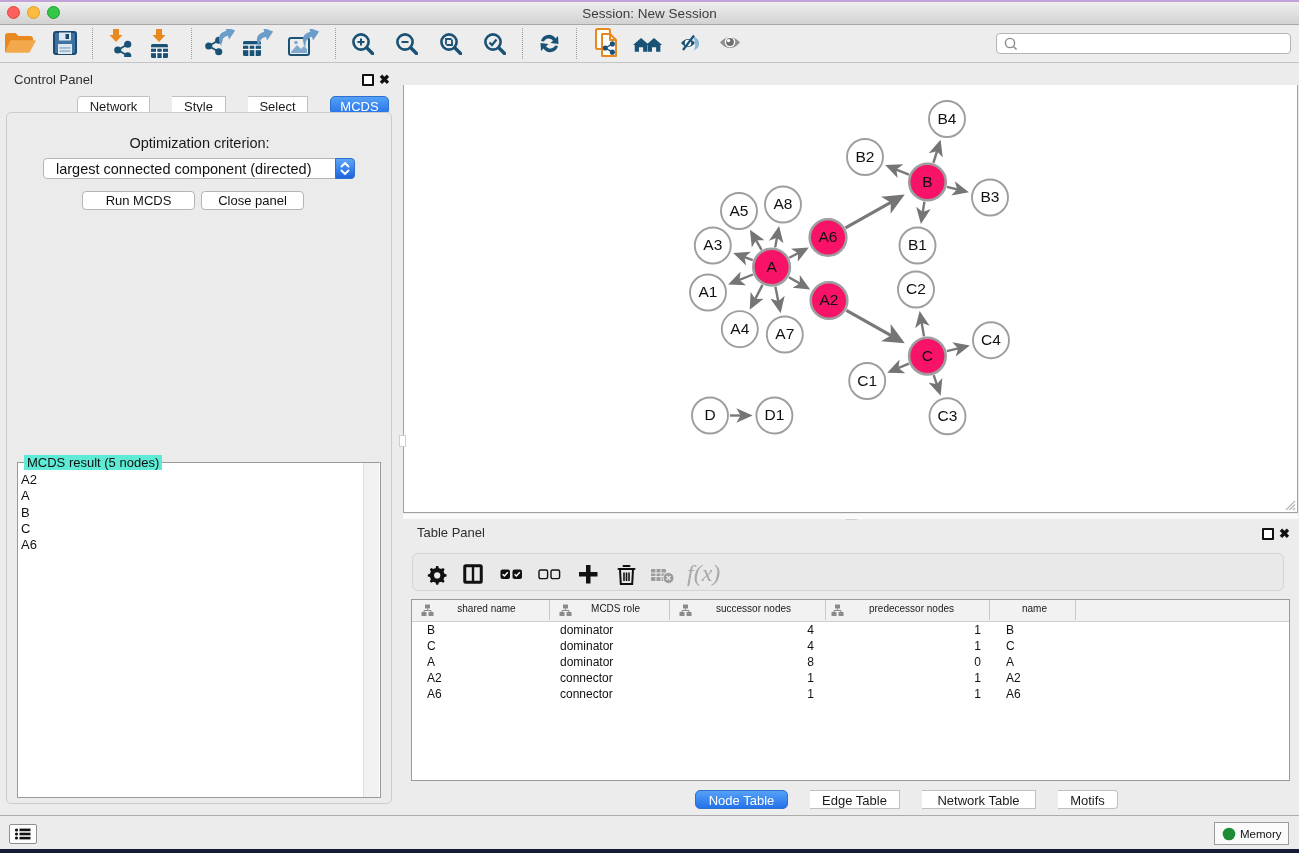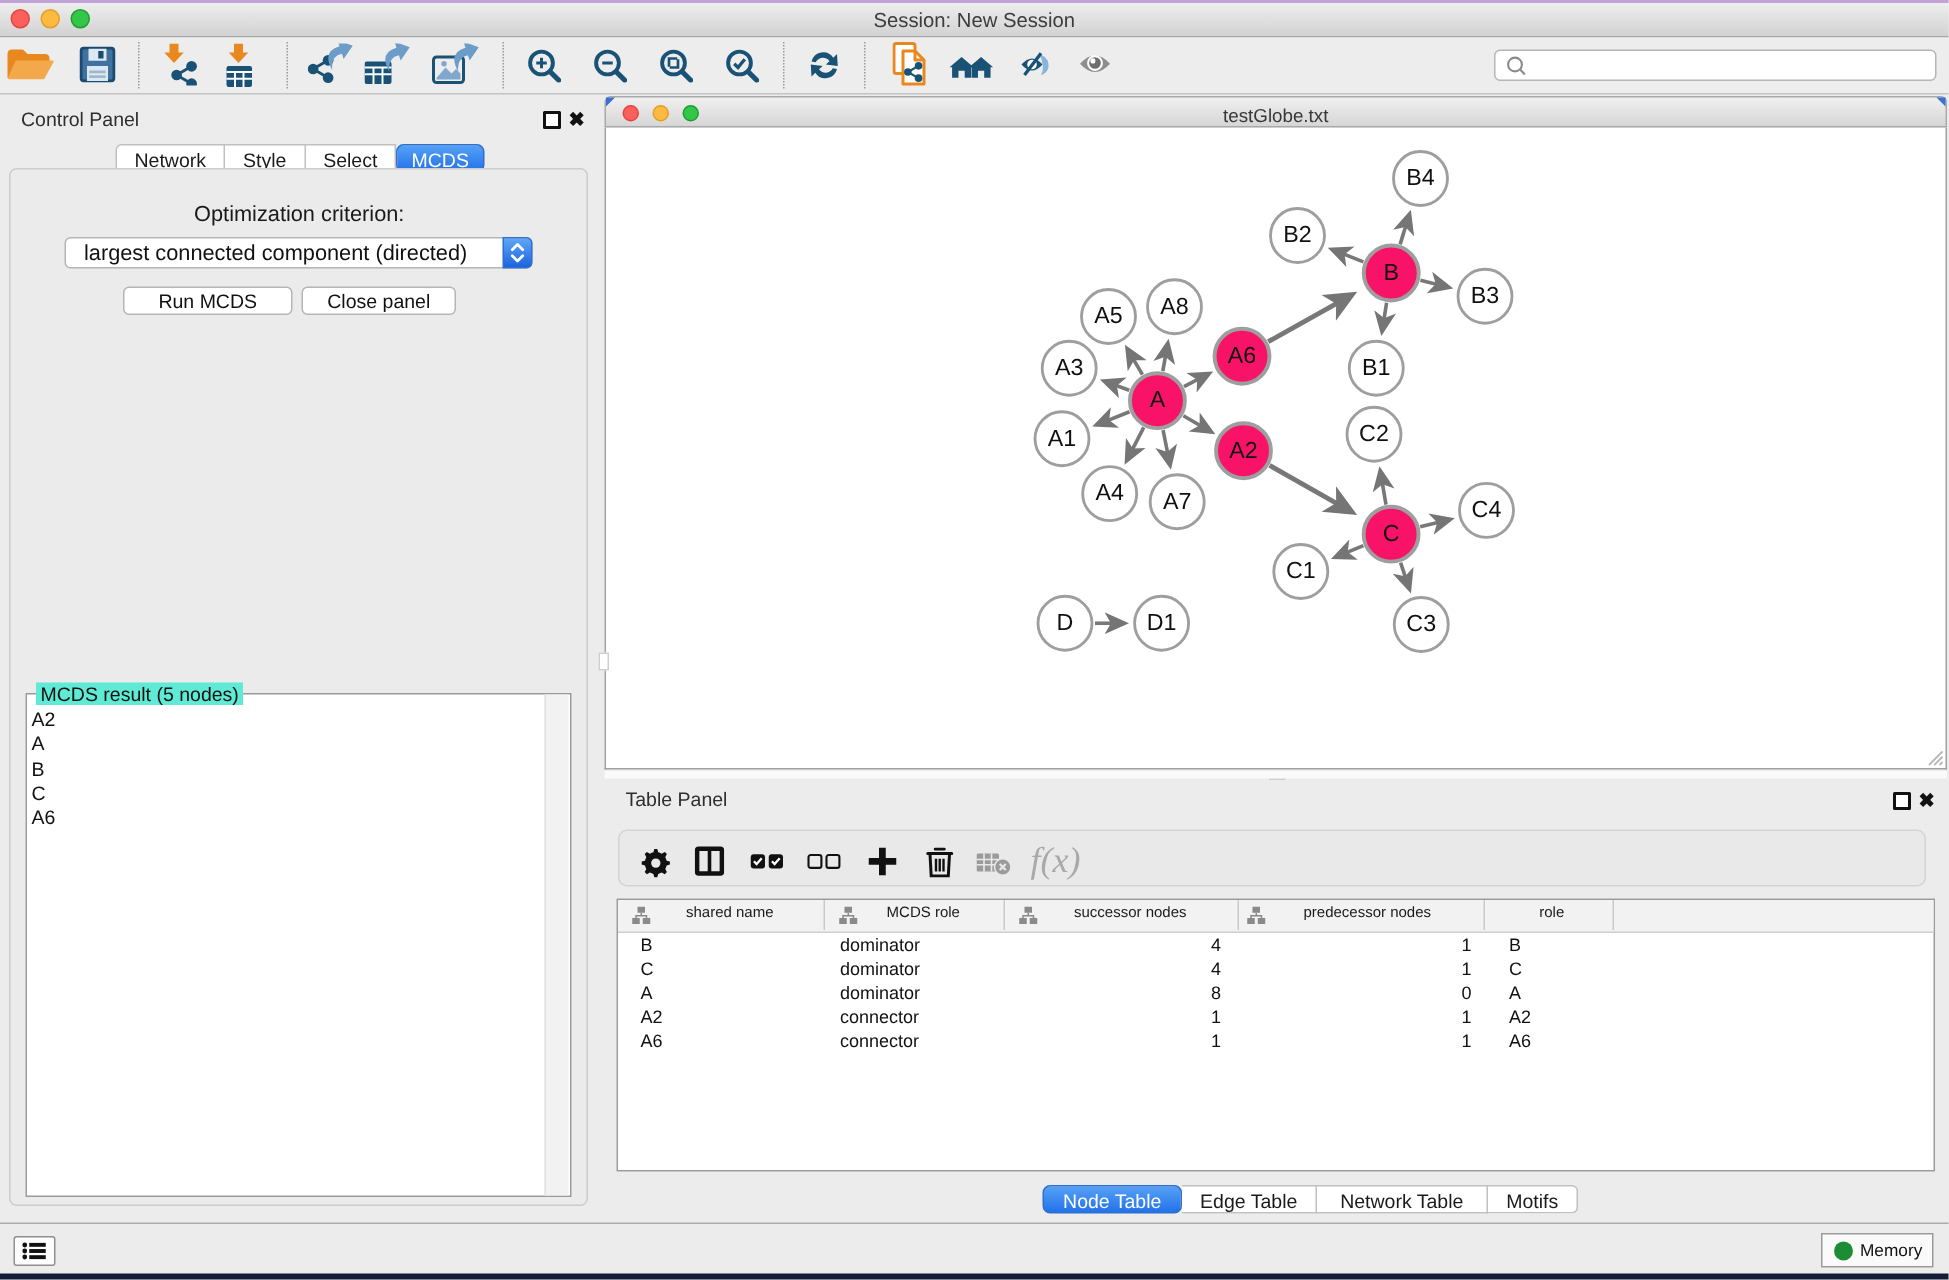--- a/index.html
+++ b/index.html
@@ -11,21 +11,21 @@
 #topstrip{left:0;top:0;width:1299px;height:2px;background:#c2a3d8;}
 #titlebar{left:0;top:2px;width:1299px;height:22px;background:linear-gradient(#eeeeee,#d2d2d2);border-bottom:1px solid #a8a8a8;}
 #titlebar .t{position:absolute;left:0;right:0;top:4px;text-align:center;font-size:13.5px;color:#3c3c3c;}
 #toolbar{left:0;top:25px;width:1299px;height:37px;background:#ededed;border-bottom:1px solid #c4c4c4;}
 .vsep{position:absolute;top:3px;height:31px;width:0;border-left:1px dotted #9a9a9a;}
 #search{left:996px;top:33px;width:293px;height:19px;background:#fff;border:1px solid #b5b5b5;border-radius:4px;}
 
 #cp-title{left:14px;top:72px;font-size:13px;color:#2e2e2e;}
 .sqbtn{position:absolute;width:8px;height:8px;border:2px solid #111;border-radius:1px;background:#fff;}
 .xbtn{position:absolute;font-size:13px;font-weight:bold;color:#111;line-height:11px;}
-.tabs{position:absolute;display:flex;}
+.tabs{position:absolute;display:flex;gap:22px;}
 .tab{height:19px;line-height:19px;background:#fff;border:1px solid #c0c0c0;border-left:none;
  font-size:13px;color:#1a1a1a;text-align:center;box-sizing:border-box;}
 .tab.first{border-left:1px solid #c0c0c0;border-radius:4px 0 0 4px;}
 .tab.last{border-radius:0 4px 4px 0;}
 .tab.sel{background:linear-gradient(#55a1f6,#2472ea);color:#fff;border:1px solid #2e6fd0;border-radius:5px;}
 #cp-pane{left:6px;top:112px;width:386px;height:692px;background:#ebebeb;border:1px solid #cccccc;border-radius:5px;box-sizing:border-box;}
 #opt-label{left:0px;top:135px;width:399px;text-align:center;font-size:14.5px;color:#1a1a1a;}
 #dropdown{left:43px;top:158px;width:312px;height:21px;background:#fff;border:1px solid #b5b5b5;border-radius:4px;box-sizing:border-box;}
 #dropdown .txt{position:absolute;left:12px;top:2px;font-size:14.5px;color:#111;}
 #dropdown .cap{position:absolute;right:-1px;top:-1px;width:20px;height:21px;border-radius:0 4px 4px 0;background:linear-gradient(#5ea6f7,#1d64dd);border:1px solid #2e6fd0;box-sizing:border-box;}
@@ -291,28 +291,20 @@
       </g>
     </svg>
     <svg width="12" height="12" viewBox="0 0 12 12" style="position:absolute;right:1px;bottom:1px">
         <g stroke="#b5b5b5" stroke-width="1.2">
           <line x1="2" y1="11" x2="11" y2="2"></line>
           <line x1="5.5" y1="11" x2="11" y2="5.5"></line>
           <line x1="9" y1="11" x2="11" y2="9"></line>
         </g>
       </svg>
   </div>
-  <div id="nw-tb">
-    <div class="light" style="left:11px;top:5px;width:11px;height:11px;background:#fc605c;border:1px solid #e2463f;box-sizing:border-box;"></div>
-    <div class="light" style="left:31px;top:5px;width:11px;height:11px;background:#fcbb40;border:1px solid #dfa023;box-sizing:border-box;"></div>
-    <div class="light" style="left:51px;top:5px;width:11px;height:11px;background:#34c648;border:1px solid #1d9e2e;box-sizing:border-box;"></div>
-    <div class="t">testGlobe.txt</div>
-    <div style="position:absolute;left:0;top:0;width:0;height:0;border-top:6px solid #3b6fd4;border-right:6px solid transparent;"></div>
-    <div style="position:absolute;right:0;top:0;width:0;height:0;border-top:6px solid #3b6fd4;border-left:6px solid transparent;"></div>
-  </div>
 </div>
 <div class="abs" style="left:399px;top:435px;width:5px;height:10px;background:#fff;border:1px solid #cfcfcf;"></div>
 <div class="abs" style="left:846px;top:514px;width:9px;height:4px;background:#e2e2e2;border:1px solid #cfcfcf;"></div>
 
 <div class="abs" style="left:403px;top:514px;width:895px;height:5px;background:#fafafa;"></div>
 
 <div class="abs" id="tp-title">Table Panel</div>
 <div class="sqbtn" style="left:1262px;top:528px;"></div>
 <div class="xbtn" style="left:1279px;top:528px;">✖</div>
 <div class="abs" id="tp-toolbar">
@@ -407,21 +399,21 @@
             <rect x="0.5" y="8" width="5" height="4"></rect>
             <rect x="7.5" y="8" width="5" height="4"></rect>
           </g>
           <g stroke="#8a8a8a" stroke-width="1" fill="none">
             <path d="M6.5 4.5 V6.5 M3 8 V6.5 H10 V8"></path>
           </g>
         </svg>
         <div class="lab" style="padding-left:12px;">predecessor nodes</div>
       </div>
 <div class="hcell" style="left:582px;width:81px;">
-        <div class="lab" style="">role</div>
+        <div class="lab" style="">name</div>
       </div>
   </div>
   <div class="trow" style="left:15px;top:23.0px;">B</div>
 <div class="trow" style="left:148px;top:23.0px;">dominator</div>
 <div class="trow" style="left:330px;top:23.0px;width:72px;text-align:right;">4</div>
 <div class="trow" style="left:500px;top:23.0px;width:69px;text-align:right;">1</div>
 <div class="trow" style="left:594px;top:23.0px;">B</div>
 <div class="trow" style="left:15px;top:39.0px;">C</div>
 <div class="trow" style="left:148px;top:39.0px;">dominator</div>
 <div class="trow" style="left:330px;top:39.0px;width:72px;text-align:right;">4</div>

